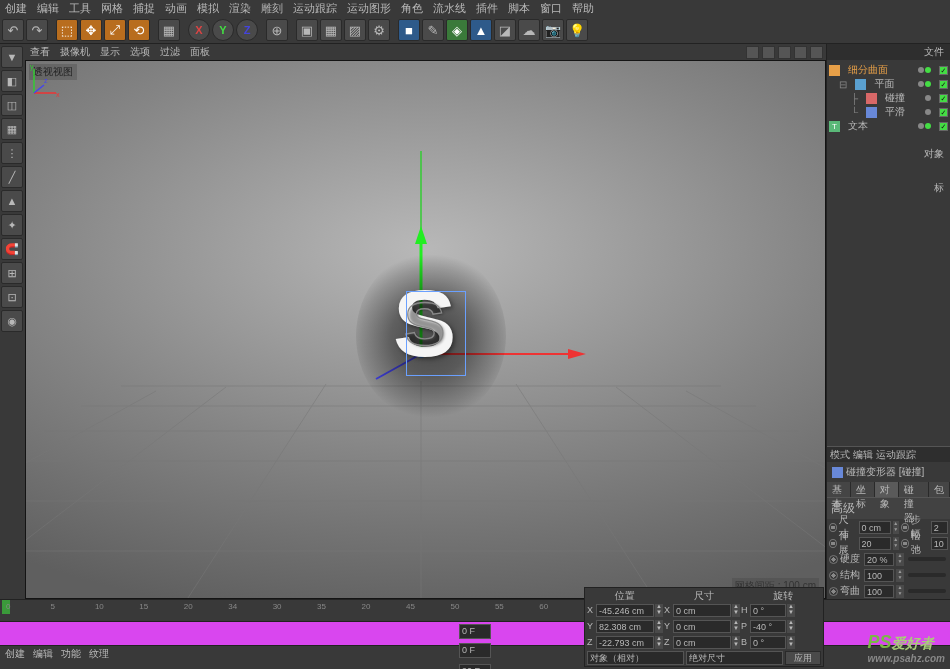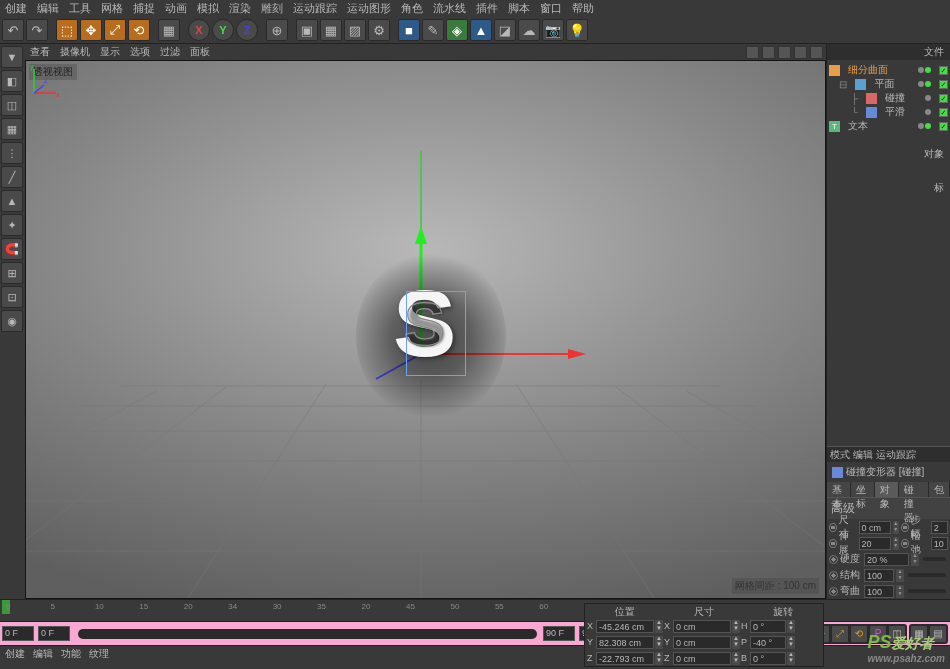--- a/index.html
+++ b/index.html
@@ -58,21 +58,21 @@
 .attr-row label { width: 22px; }
 .attr-row .val { width: 38px; height: 13px; background: #2a2a2a; border: 1px solid #555; padding: 0 2px; text-align: left; font-size: 9px; line-height: 12px; }
 .attr-row .spn { width: 8px; height: 13px; background: #4a4a4a; display: flex; flex-direction: column; }
 .attr-row .spn div { flex: 1; font-size: 5px; line-height: 5px; text-align: center; color: #999; }
 .slider-track { flex: 1; height: 4px; background: #2a2a2a; border-radius: 2px; position: relative; margin: 0 2px; }
 .timeline { height: 22px; background: #393939; border-top: 1px solid #222; position: relative; display: flex; }
 .tl-ruler { flex: 1; position: relative; background: linear-gradient(to bottom, #393939 60%, #555 60%, #555 63%, #393939 63%); }
 .tl-tick { position: absolute; top: 2px; font-size: 8px; color: #888; }
 .tl-head { position: absolute; left: 2px; top: 0; width: 8px; height: 14px; background: #3a9a3a; }
 .tl-right { width: 124px; }
-.controls { height: 24px; background: #f9a8d4; display: flex; align-items: center; padding: 2px; gap: 2px; border-top: 1px solid #222; }
+.controls { height: 24px; background: #d946ef; display: flex; align-items: center; padding: 2px; gap: 2px; border-top: 1px solid #222; flex-direction: column; }
 .ctrl-field { width: 32px; height: 15px; background: #2a2a2a; border: 1px solid #555; font-size: 9px; padding: 0 2px; line-height: 13px; }
 .ctrl-btn { width: 18px; height: 18px; background: #4a4a4a; border: 1px solid #2a2a2a; display: flex; align-items: center; justify-content: center; font-size: 10px; border-radius: 2px; }
 .ctrl-btn.play { color: #4d4; }
 .ctrl-btn.rec { color: #d44; }
 .bottom-bar { height: 17px; background: #393939; display: flex; gap: 8px; padding: 1px 5px; font-size: 10px; align-items: center; border-top: 1px solid #222; }
 .coord-panel { position: absolute; right: 126px; bottom: 2px; width: 240px; background: #393939; border: 1px solid #222; }
 .coord-head { display: flex; height: 14px; font-size: 10px; text-align: center; }
 .coord-head span { flex: 1; padding: 1px; }
 .coord-row { display: flex; height: 16px; align-items: center; font-size: 9px; gap: 1px; padding: 0 2px; }
 .coord-row .lbl { width: 8px; }
@@ -317,21 +317,21 @@
             <div>▲</div>
             <div>▼</div>
           </div>
           <div class="rad"></div>
           <label>松弛</label>
           <div class="val" style="width:20px">10</div>
         </div>
       <div class="attr-row">
           <div class="rad"></div>
           <label>硬度</label>
-          <div class="val" style="width:45px">20 %</div>
+          <div class="val" style="width:30px">20 %</div>
           <div class="spn">
             <div>▲</div>
             <div>▼</div>
           </div>
           <div class="slider-track"></div>
         </div>
       <div class="attr-row">
           <div class="rad"></div>
           <label>结构</label>
           <div class="val" style="width:30px">100 %</div>
@@ -484,18 +484,23 @@
         <div>▲</div>
         <div>▼</div>
       </div>
       <span class="lbl">B</span>
       <div class="fld" style="width:36px">0 °</div>
       <div class="spn2">
         <div>▲</div>
         <div>▼</div>
       </div>
     </div>
+  <div class="coord-foot">
+    <div class="sel">对象（相对）</div>
+    <div class="sel">绝对尺寸</div>
+    <div class="btn">应用</div>
+  </div>
 </div>
 
 <div class="watermark">
   <span class="ps">PS</span><span class="cn">爱好者</span>
   <span class="url">www.psahz.com</span>
 </div>
 
 </body></html>

